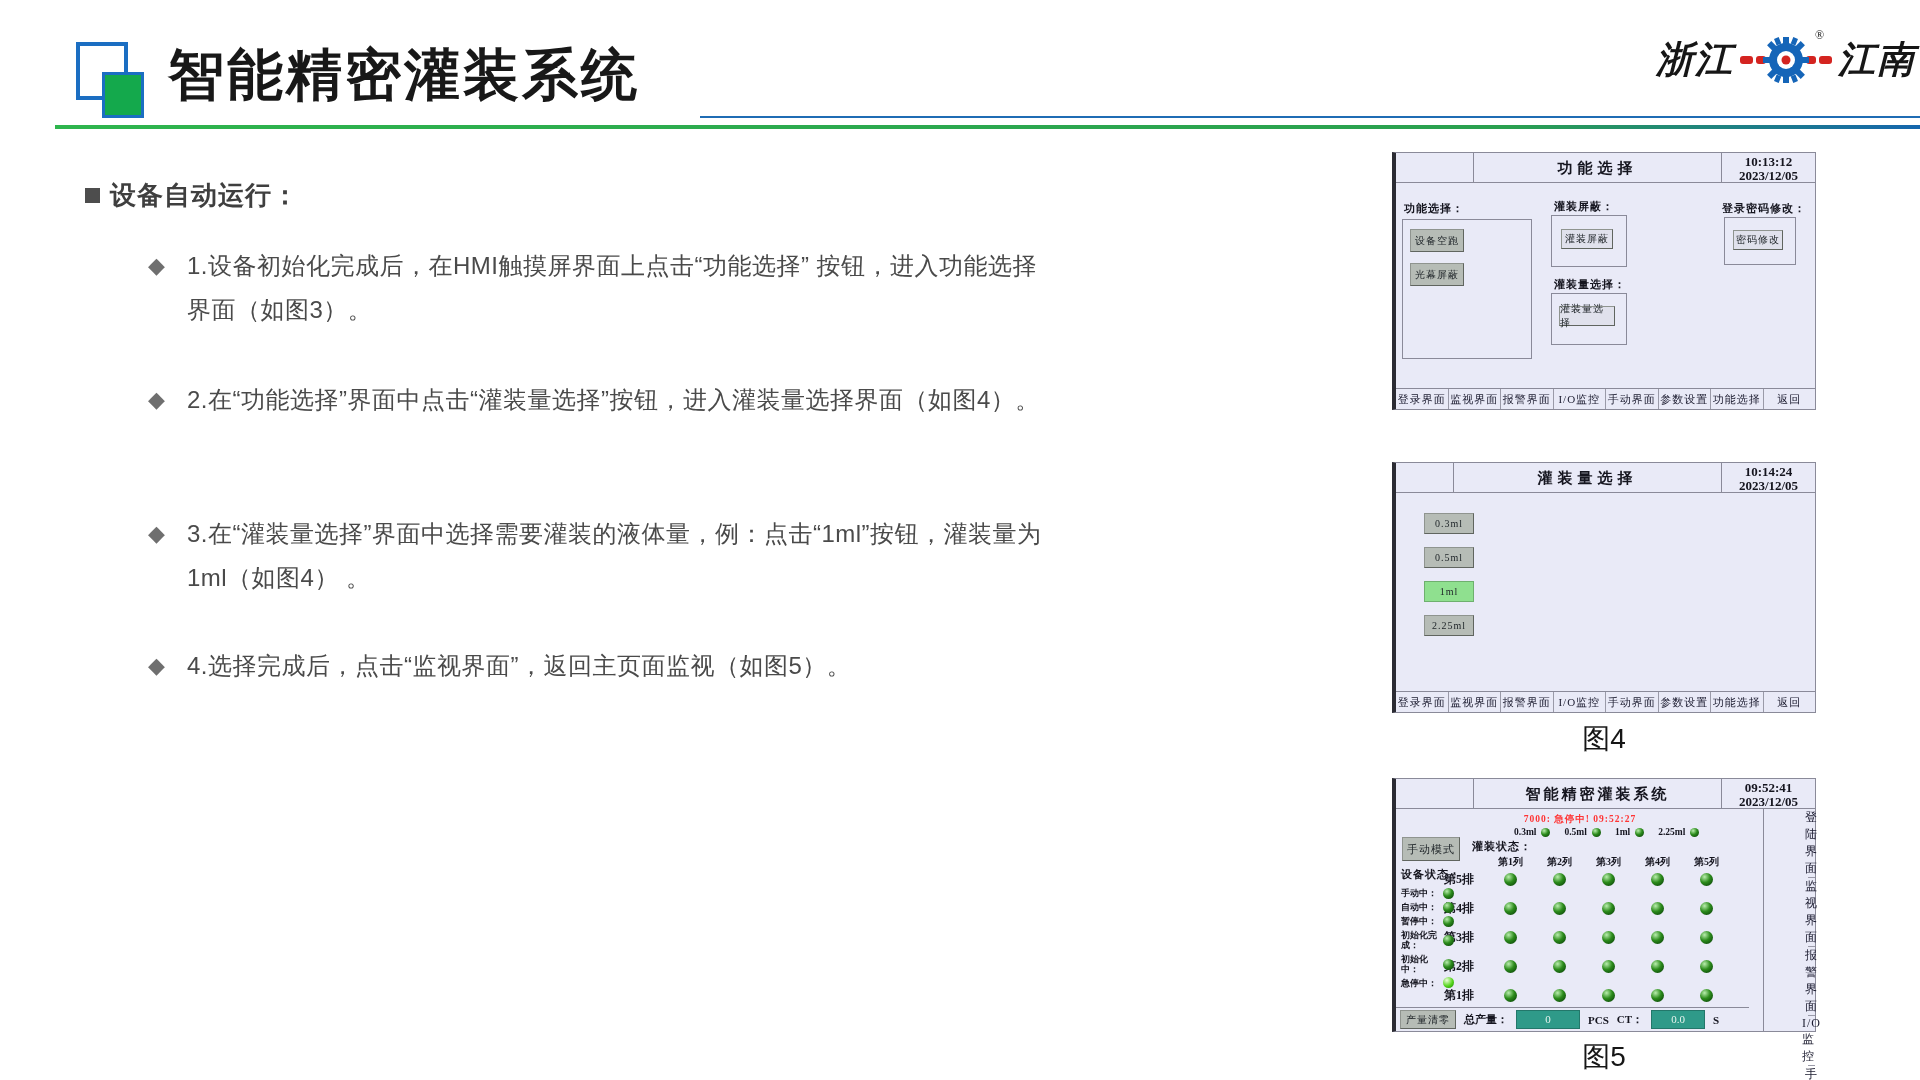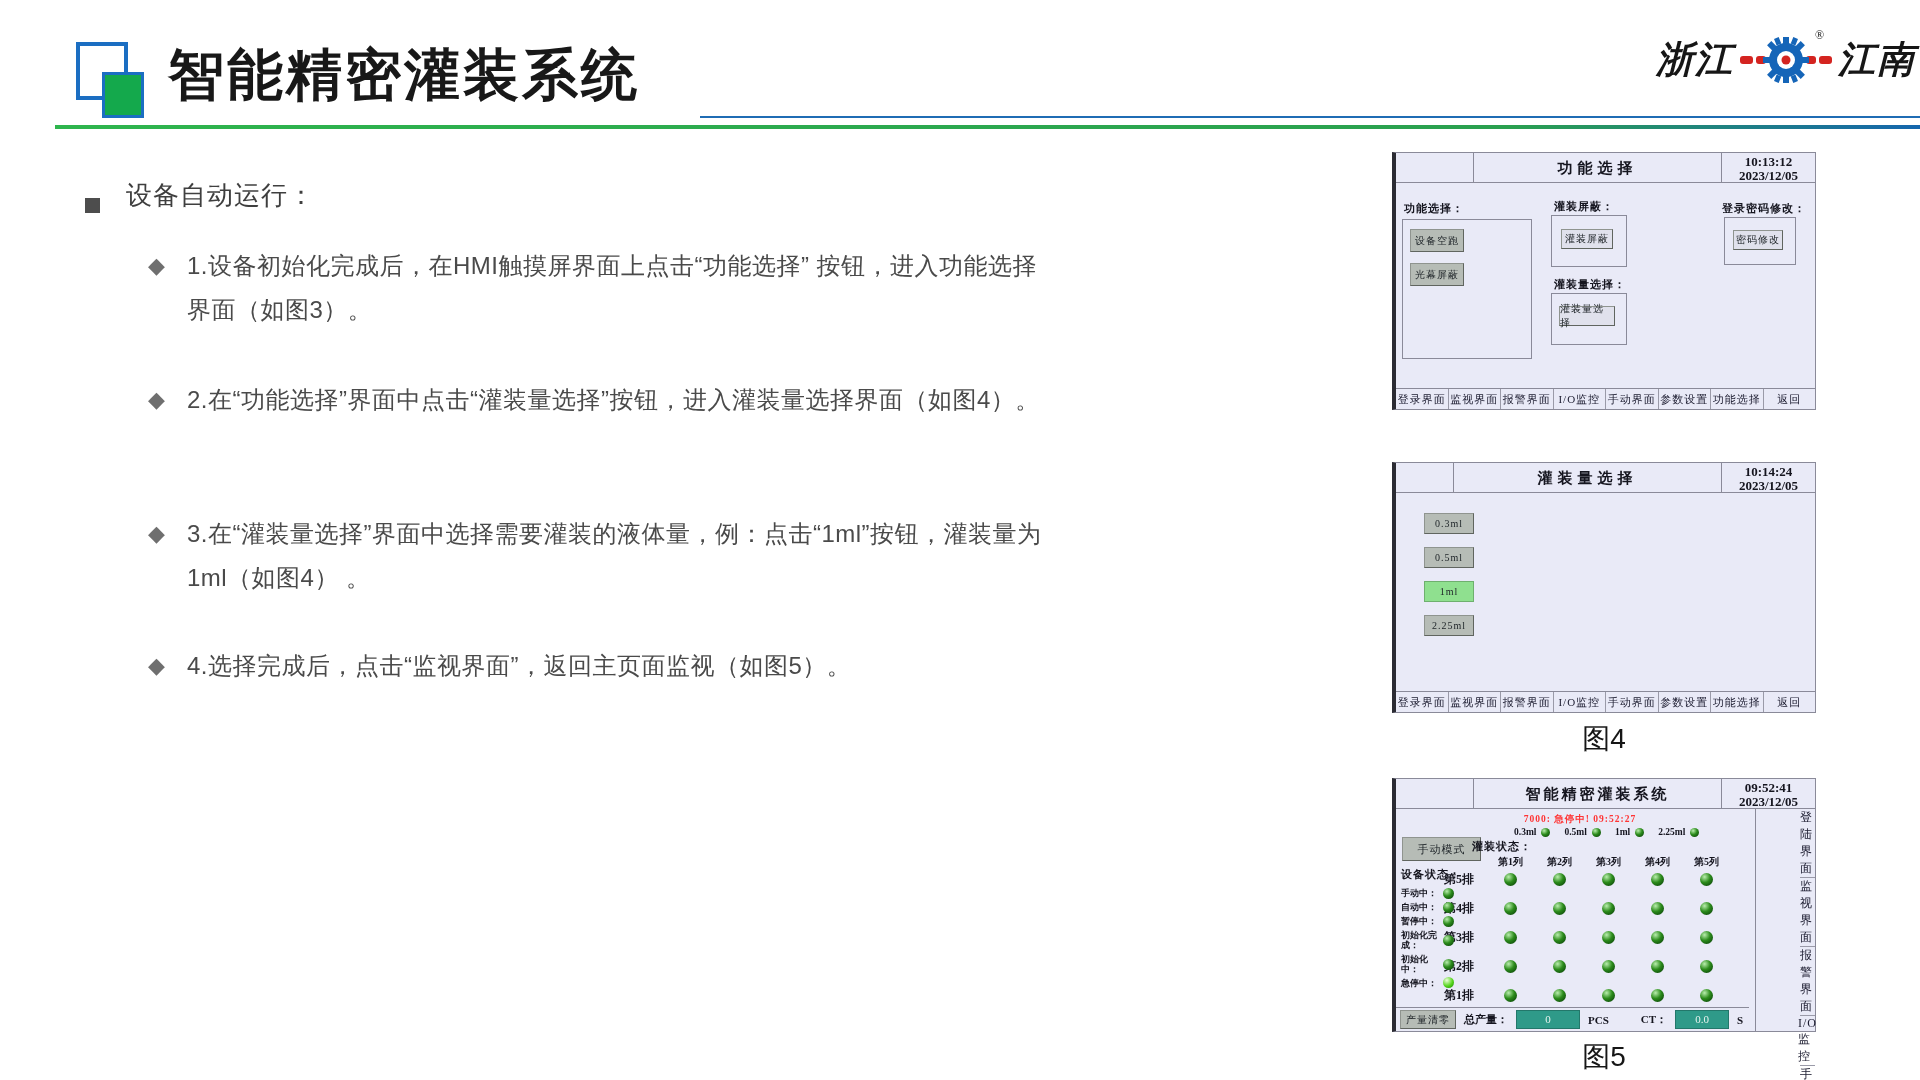--- a/index.html
+++ b/index.html
@@ -21,21 +21,21 @@
   
   .brand { position:absolute; left:1688px; top:28px; width:228px; height:64px;
            display:flex; align-items:center; justify-content:flex-end; gap:6px; }
   .brand-cn { font-family:"Liberation Serif", serif; font-style:italic; font-weight:bold;
            font-size:37px; color:#161616; letter-spacing:2px; white-space:nowrap; }
   .brand-gear { position:relative; width:92px; height:60px; flex:0 0 auto; }
   .brand-reg { position:absolute; right:8px; top:-2px; font-size:12px; color:#222;
            font-family:"Liberation Serif", serif; }
 
   
-  .lead-row { position:absolute; left:85px; top:178px; display:flex; align-items:flex-end; gap:26px; }
+  .lead-row { position:absolute; left:85px; top:178px; display:flex; align-items:center; gap:10px;font-weight:bold; }
   .sq-bullet { width:15px; height:15px; background:#4d4d4d; }
   .lead-text { font-size:26px; color:#3f3f3f; letter-spacing:1px; }
   .step { position:absolute; left:148px; width:910px; display:flex; gap:22px; }
   .step-1 { top:244px; } .step-2 { top:378px; } .step-3 { top:512px; } .step-4 { top:644px; }
   .dm-bullet { color:#6f6f6f; font-size:22px; line-height:44px; flex:0 0 auto; }
   .step-text { font-size:24px; color:#4a4a4a; line-height:44px; letter-spacing:0.5px; }
 
   
   .hmi { position:absolute; left:1392px; width:424px; background:#e9eaf7;
          border:1px solid #8a8a99; border-left:4px solid #2b2b33;
@@ -75,21 +75,21 @@
   .ind-item { display:flex; gap:5px; align-items:center; font-size:9.5px; font-weight:bold; }
   .colhead-row { position:absolute; left:90px; top:76px; display:flex; }
   .colhead-row span { width:49px; text-align:center; font-size:10px; font-weight:bold; }
   .fill-row { position:absolute; left:48px; display:flex; align-items:center; }
   .fill-row .rowlab { width:42px; font-size:12px; font-weight:bold; }
   .fill-row .cell { width:49px; display:flex; justify-content:center; }
   .dev-status { position:absolute; left:5px; top:88px; width:64px; }
   .dev-status-title { font-size:11px; font-weight:bold; margin-bottom:6px; letter-spacing:1px; }
   .dev-item { display:flex; align-items:center; gap:4px; margin-bottom:3px; }
   .dev-item span { font-size:9px; font-weight:bold; width:38px; line-height:1.15; }
-  .right-nav { position:absolute; top:30px; right:0; width:60px; bottom:0;
+  .right-nav { position:absolute; top:30px; right:0; width:52px; bottom:0;
          border-left:1px solid #8a8a99; display:flex; flex-direction:column;padding-left:44px; }
   .right-nav .rn-item { flex:1; border-bottom:1px solid #9a9aa8; display:flex;
          align-items:center; justify-content:center; font-size:12px; letter-spacing:1px; color:#1a1a2e; }
   .right-nav .rn-item:last-child { border-bottom:none; }
   .bottom-bar { position:absolute; left:0; right:66px; bottom:0; height:24px;
          border-top:1px solid #8a8a99; display:flex; align-items:center; gap:8px; padding:0 4px; }
   .teal-box { background:#2f9a89; color:#e8f4ee; text-align:center; font-size:11px;
          line-height:17px; border:1px solid #23776a; }
   .bb-label { font-size:11px; font-weight:bold; }
 </style>
@@ -233,21 +233,21 @@
       <div class="hd-left w78"></div>
       <div class="hd-title" style="letter-spacing:3px;">智能精密灌装系统</div>
       <div class="hd-time">
         <div>09:52:41</div>
         <div>2023/12/05</div>
       </div>
     </div>
 
     <div class="alarm-text">7000: 急停中!   09:52:27</div>
 
-    <div class="gray-btn" style="position:absolute; left:6px; top:58px; width:79px; height:24px; font-size:11px;">手动模式</div>
+    <div class="gray-btn" style="position:absolute; left:6px; top:58px; width:58px; height:24px; font-size:11px;">手动模式</div>
 
     <div class="hmi-label" style="left:76px; top:60px;">灌装状态：</div>
 
     <div class="ind-row">
       <span class="ind-item">
           <span>0.3ml</span>
           <span class="led small"></span>
         </span>
       <span class="ind-item">
           <span>0.5ml</span>
@@ -399,20 +399,20 @@
       <div class="rn-item">参数设置</div>
       <div class="rn-item">功能选择</div>
       <div class="rn-item">返回</div>
     </div>
 
     <div class="bottom-bar">
       <div class="gray-btn" style="width:56px; height:19px;">产量清零</div>
       <span class="bb-label" style="margin-left:0;">总产量：</span>
       <span class="teal-box" style="width:64px;">0</span>
       <span class="bb-label">PCS</span>
-      <span class="bb-label" style="margin-left:24px;">CT：</span>
+      <span class="bb-label" style="margin-left:0;">CT：</span>
       <span class="teal-box" style="width:54px;">0.0</span>
       <span class="bb-label">S</span>
     </div>
   </div>
   <div class="caption" style="top:1038px;">图5</div>
 
 </div>
 
 </body></html>

